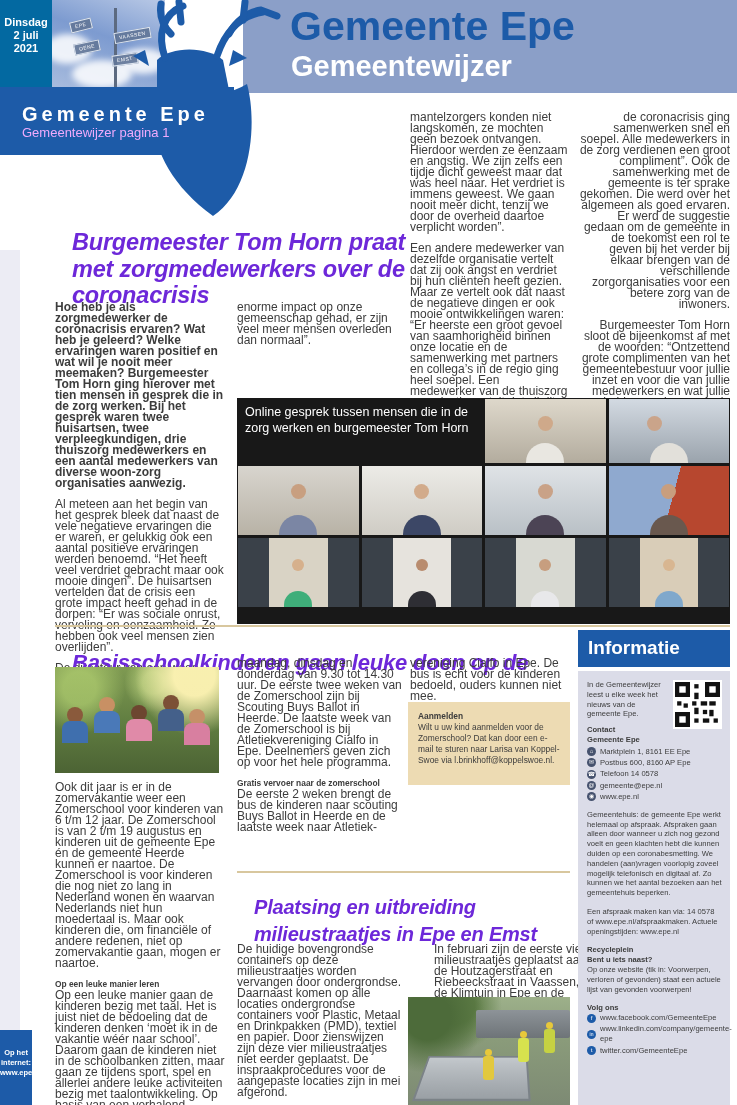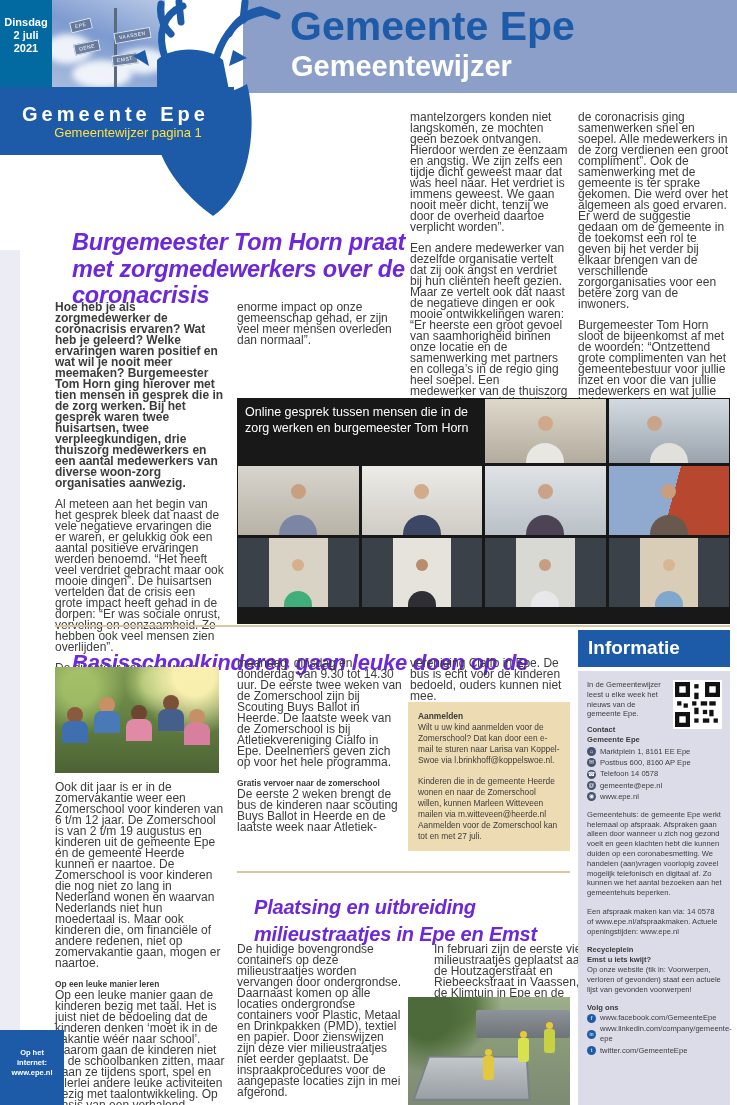--- a/index.html
+++ b/index.html
@@ -18,21 +18,21 @@
   .datebox{left:0;top:0;width:52px;height:87px;background:#0369a1;color:#fff;
            font-size:11px;line-height:13px;font-weight:bold;text-align:center;padding-top:16px;box-sizing:border-box;}
   .skyphoto{left:52px;top:0;width:113px;height:87px;overflow:hidden;
             background:linear-gradient(200deg,#b9c9e6 0%,#7d9bd0 45%,#a8bcde 100%);}
   .cloud{position:absolute;background:rgba(255,255,255,.85);border-radius:50%;filter:blur(3px);}
   .pole{position:absolute;left:62px;top:8px;width:3px;height:79px;background:#5c6a80;}
   .sign{position:absolute;background:rgba(98,118,152,.92);color:#fff;font-size:5px;line-height:7px;
         padding:1px 4px;letter-spacing:.5px;border:1px solid #dfe6f0;}
   .titlebox{left:0;top:87px;width:234px;height:68px;background:#1d5ba8;z-index:3;box-sizing:border-box;padding:16px 0 0 22px;}
   .titlebox .l1{color:#fff;font-size:20px;line-height:22px;font-weight:bold;letter-spacing:4px;}
-  .titlebox .l2{color:#fde047;font-size:13px;line-height:16px;text-align:center;}
+  .titlebox .l2{color:#f0abfc;font-size:13px;line-height:16px;}
   .deer{left:105px;top:0;width:200px;height:232px;z-index:2;}
 
   
   .col{position:absolute;}
   .a1-title{left:55px;top:212px;width:365px;font-size:23.5px;line-height:26.5px;}
   .a2-title{left:55px;top:634px;width:520px;font-size:22px;line-height:24px;}
   .a3-title{left:237px;top:877px;width:340px;font-size:20px;line-height:27px;}
   .subhead{font-weight:bold;font-size:8.4px;line-height:11px;margin:0;}
 
   .divider{position:absolute;height:2px;background:#d8c79e;}
@@ -96,21 +96,21 @@
            padding:9px 8px 6px 9px;font-size:7.6px;line-height:9.8px;}
   .sb-body p{font-size:7.6px;line-height:9.8px;margin:0 0 9px 0;}
   .sb-row{display:flex;align-items:center;margin:0 0 1.5px 0;}
   .ico{flex:0 0 9px;width:9px;height:9px;border-radius:50%;background:#46526e;color:#fff;
        font-size:6px;line-height:9px;text-align:center;margin-right:4px;}
   .qr{float:right;width:45px;height:45px;margin:0 0 4px 5px;background:#fff;padding:2px;}
   .sb-intro{overflow:hidden;margin-bottom:6px;}
 
   
   .leftstrip{left:0;top:250px;width:20px;height:780px;background:#ececf4;}
-  .netbox{left:0;top:1030px;width:64px;height:75px;background:#1d5ba8;color:#fff;text-align:center;
+  .netbox{left:0;top:1030px;width:32px;height:75px;background:#1d5ba8;color:#fff;text-align:center;
           font-size:7.5px;line-height:10px;font-weight:bold;padding-top:18px;box-sizing:border-box;}
 </style>
 </head>
 <body>
 
 <div class="abs banner"></div>
 <div class="abs brand-title">Gemeente Epe</div>
 <div class="abs brand-sub">Gemeentewijzer</div>
 
 <div class="abs datebox">
@@ -149,21 +149,21 @@
 
 <div class="abs titlebox">
   <div class="l1">Gemeente Epe</div>
   <div class="l2">Gemeentewijzer pagina 1</div>
 </div>
 
 <div class="col" style="left:410px;top:112px;width:158px;">
   <p>mantelzorgers konden niet langskomen, ze mochten geen bezoek ontvangen. Hierdoor werden ze eenzaam en angstig. We zijn zelfs een tijdje dicht geweest maar dat was heel naar. Het verdriet is immens geweest. We gaan nooit meer dicht, tenzij we door de overheid daartoe verplicht worden”.</p>
   <p>Een andere medewerker van dezelfde organisatie vertelt dat zij ook angst en verdriet bij hun cliënten heeft gezien. Maar ze vertelt ook dat naast de negatieve dingen er ook mooie ontwikkelingen waren: “Er heerste een groot gevoel van saamhorigheid binnen onze locatie en de samenwerking met partners en collega’s in de regio ging heel soepel. Een medewerker van de thuiszorg organisatie vertelt dat zij dit herkent: “En door deze samenwerking hebben wij zelfs tijdelijk de zorg van een aantal cliënten van één van onze partners kunnen overnemen. Tijdens</p>
 </div>
-<div class="col" style="left:578px;top:112px;width:152px;">
+<div class="col" style="left:578px;top:112px;width:152px;text-align:right;">
   <p>de coronacrisis ging samenwerken snel en soepel. Alle medewerkers in de zorg verdienen een groot compliment”. Ook de samenwerking met de gemeente is ter sprake gekomen. Die werd over het algemeen als goed ervaren. Er werd de suggestie gedaan om de gemeente in de toekomst een rol te geven bij het verder bij elkaar brengen van de verschillende zorgorganisaties voor een betere zorg van de inwoners.</p>
   <p>Burgemeester Tom Horn sloot de bijeenkomst af met de woorden: “Ontzettend grote complimenten van het gemeentebestuur voor jullie inzet en voor die van jullie medewerkers en wat jullie hebben gedaan voor de inwoners van de gemeente Epe. Jullie hebben moeilijke tijden weten te trotseren en ik hoop voor iedereen dat we nu kunnen gaan werken aan het herstel na de crisis. Enorm veel respect voor iedereen die in de zorg werkt!”</p>
 </div>
 
 <h1 class="abs a1-title">Burgemeester Tom Horn praat met zorgmedewerkers over de coronacrisis</h1>
 
 <div class="col" style="left:55px;top:302px;width:170px;">
   <p class="bold">Hoe heb je als zorgmedewerker de coronacrisis ervaren? Wat heb je geleerd? Welke ervaringen waren positief en wat wil je nooit meer meemaken? Burgemeester Tom Horn ging hierover met tien mensen in gesprek die in de zorg werken. Bij het gesprek waren twee huisartsen, twee verpleegkundigen, drie thuiszorg medewerkers en een aantal medewerkers van diverse woon-zorg organisaties aanwezig.</p>
   <p>Al meteen aan het begin van het gesprek bleek dat naast de vele negatieve ervaringen die er waren, er gelukkig ook een aantal positieve ervaringen werden benoemd. “Het heeft veel verdriet gebracht maar ook mooie dingen”. De huisartsen vertelden dat de crisis een grote impact heeft gehad in de dorpen: “Er was sociale onrust, verveling en eenzaamheid. Ze hebben ook veel mensen zien overlijden”.</p>
   <p>De directeur van een woon-zorg organisatie sluit daarbij aan: “Deze crisis heeft een diepe indruk op ons gemaakt en heeft</p>
@@ -224,21 +224,20 @@
   <p class="subhead">Gratis vervoer naar de zomerschool</p>
   <p>De eerste 2 weken brengt de bus de kinderen naar scouting Buys Ballot in Heerde en de laatste week naar Atletiek-</p>
 </div>
 <div class="col" style="left:410px;top:658px;width:160px;">
   <p>vereniging Cialfo in Epe. De bus is echt voor de kinderen bedoeld, ouders kunnen niet mee.</p>
 </div>
 
 <div class="abs tanbox">
   <p class="subhead">Aanmelden</p>
   <p>Wilt u uw kind aanmelden voor de Zomerschool? Dat kan door een e-mail te sturen naar Larisa van Koppel-Swoe via l.brinkhoff@koppelswoe.nl.</p>
-  <p class="tight">Kinderen die in de gemeente Heerde wonen en naar de Zomerschool willen, kunnen Marleen Witteveen mailen via m.witteveen@heerde.nl Aanmelden voor de Zomerschool kan tot en met 27 juli.</p>
 </div>
 
 <div class="divider" style="left:237px;top:871px;width:333px;"></div>
 
 <h2 class="abs a3-title">Plaatsing en uitbreiding milieustraatjes in Epe en Emst</h2>
 
 <div class="col" style="left:237px;top:944px;width:168px;">
   <p class="tight">De huidige bovengrondse containers op deze milieustraatjes worden vervangen door ondergrondse. Daarnaast komen op alle locaties ondergrondse containers voor Plastic, Metaal en Drinkpakken (PMD), textiel en papier. Door zienswijzen zijn deze vier milieustraatjes niet eerder geplaatst. De inspraakprocedures voor de aangepaste locaties zijn in mei afgerond.</p>
 </div>
 <div class="col" style="left:410px;top:944px;width:160px;margin-left:24px;">
@@ -305,21 +304,21 @@
   <div class="sb-row" style="margin-bottom:8px;">
     <span class="ico">◉</span>
     <span>www.epe.nl</span>
   </div>
 
   <p>Gemeentehuis: de gemeente Epe werkt helemaal op afspraak. Afspraken gaan alleen door wanneer u zich nog gezond voelt en geen klachten hebt die kunnen duiden op een coronabesmetting. We handelen (aan)vragen voorlopig zoveel mogelijk telefonisch en digitaal af. Zo kunnen we het aantal bezoeken aan het gemeentehuis beperken.</p>
   <p>Een afspraak maken kan via: 14 0578 of www.epe.nl/afspraakmaken. Actuele openingstijden: www.epe.nl</p>
 
   <div class="bold">Recycleplein</div>
 
-  <div class="bold">Emst u iets kwijt?</div>
+  <div class="bold">Bent u iets naast?</div>
   <p>Op onze website (tik in: Voorwerpen, verloren of gevonden) staat een actuele lijst van gevonden voorwerpen!</p>
 
   <div class="bold">Volg ons</div>
   <div class="sb-row">
     <span class="ico" style="background:#1d5ba8;">f</span>
     <span>www.facebook.com/GemeenteEpe</span>
   </div>
   <div class="sb-row">
     <span class="ico" style="background:#1d5ba8;font-size:5px;">in</span>
     <span>www.linkedin.com/company/gemeente-epe</span>

